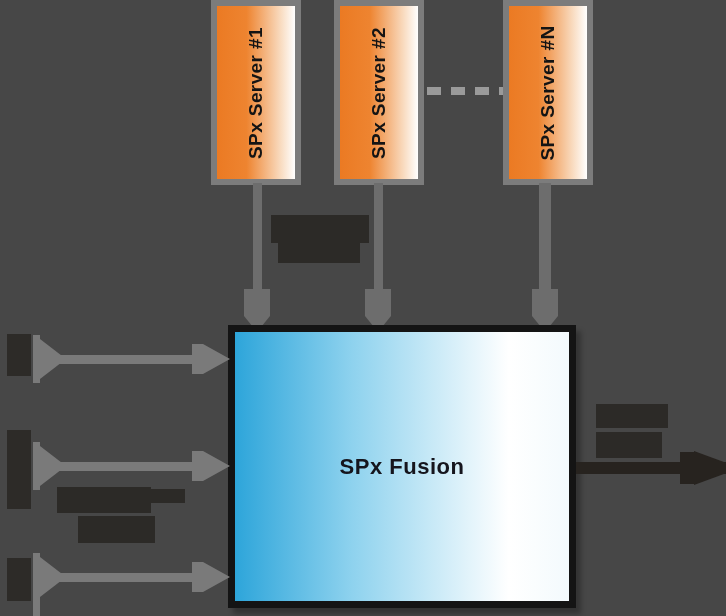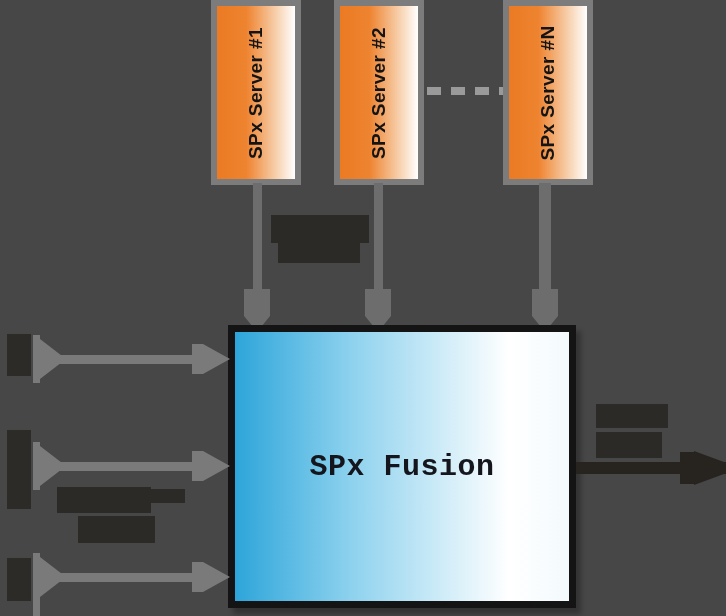--- a/index.html
+++ b/index.html
@@ -34,21 +34,21 @@
     border-top:16px solid #6d6d6d;}
   
   .fusion{
     position:absolute;left:228px;top:325px;width:334px;height:269px;
     border:7px solid #141414;
     background:linear-gradient(to right,#2da5da 0%,#8ed2ee 35%,#ffffff 82%,#f3fafd 100%);
     box-shadow:5px 6px 5px rgba(0,0,0,0.28);
     display:flex;align-items:center;justify-content:center;
     z-index:1;
   }
-  .fusion .flabel{font-weight:bold;font-size:30px;color:#15151d;letter-spacing:.5px;font-family:Liberation Mono, monospace;}
+  .fusion .flabel{font-weight:bold;font-size:22px;color:#15151d;letter-spacing:.5px;}
   
   .in-arrow{position:absolute;left:0;top:0;z-index:2;}
   .tailbar{position:absolute;left:33px;width:7px;background:#7a7a7a;}
   .tailtri{position:absolute;left:40px;width:0;height:0;
     border-top:20px solid transparent;border-bottom:20px solid transparent;
     border-left:26px solid #7a7a7a;}
   .hshaft{position:absolute;left:40px;width:152px;height:9px;background:#7a7a7a;}
   .hbar{position:absolute;left:192px;width:11px;height:30px;background:#7a7a7a;}
   .hhead{position:absolute;left:203px;width:0;height:0;
     border-top:15px solid transparent;border-bottom:15px solid transparent;

